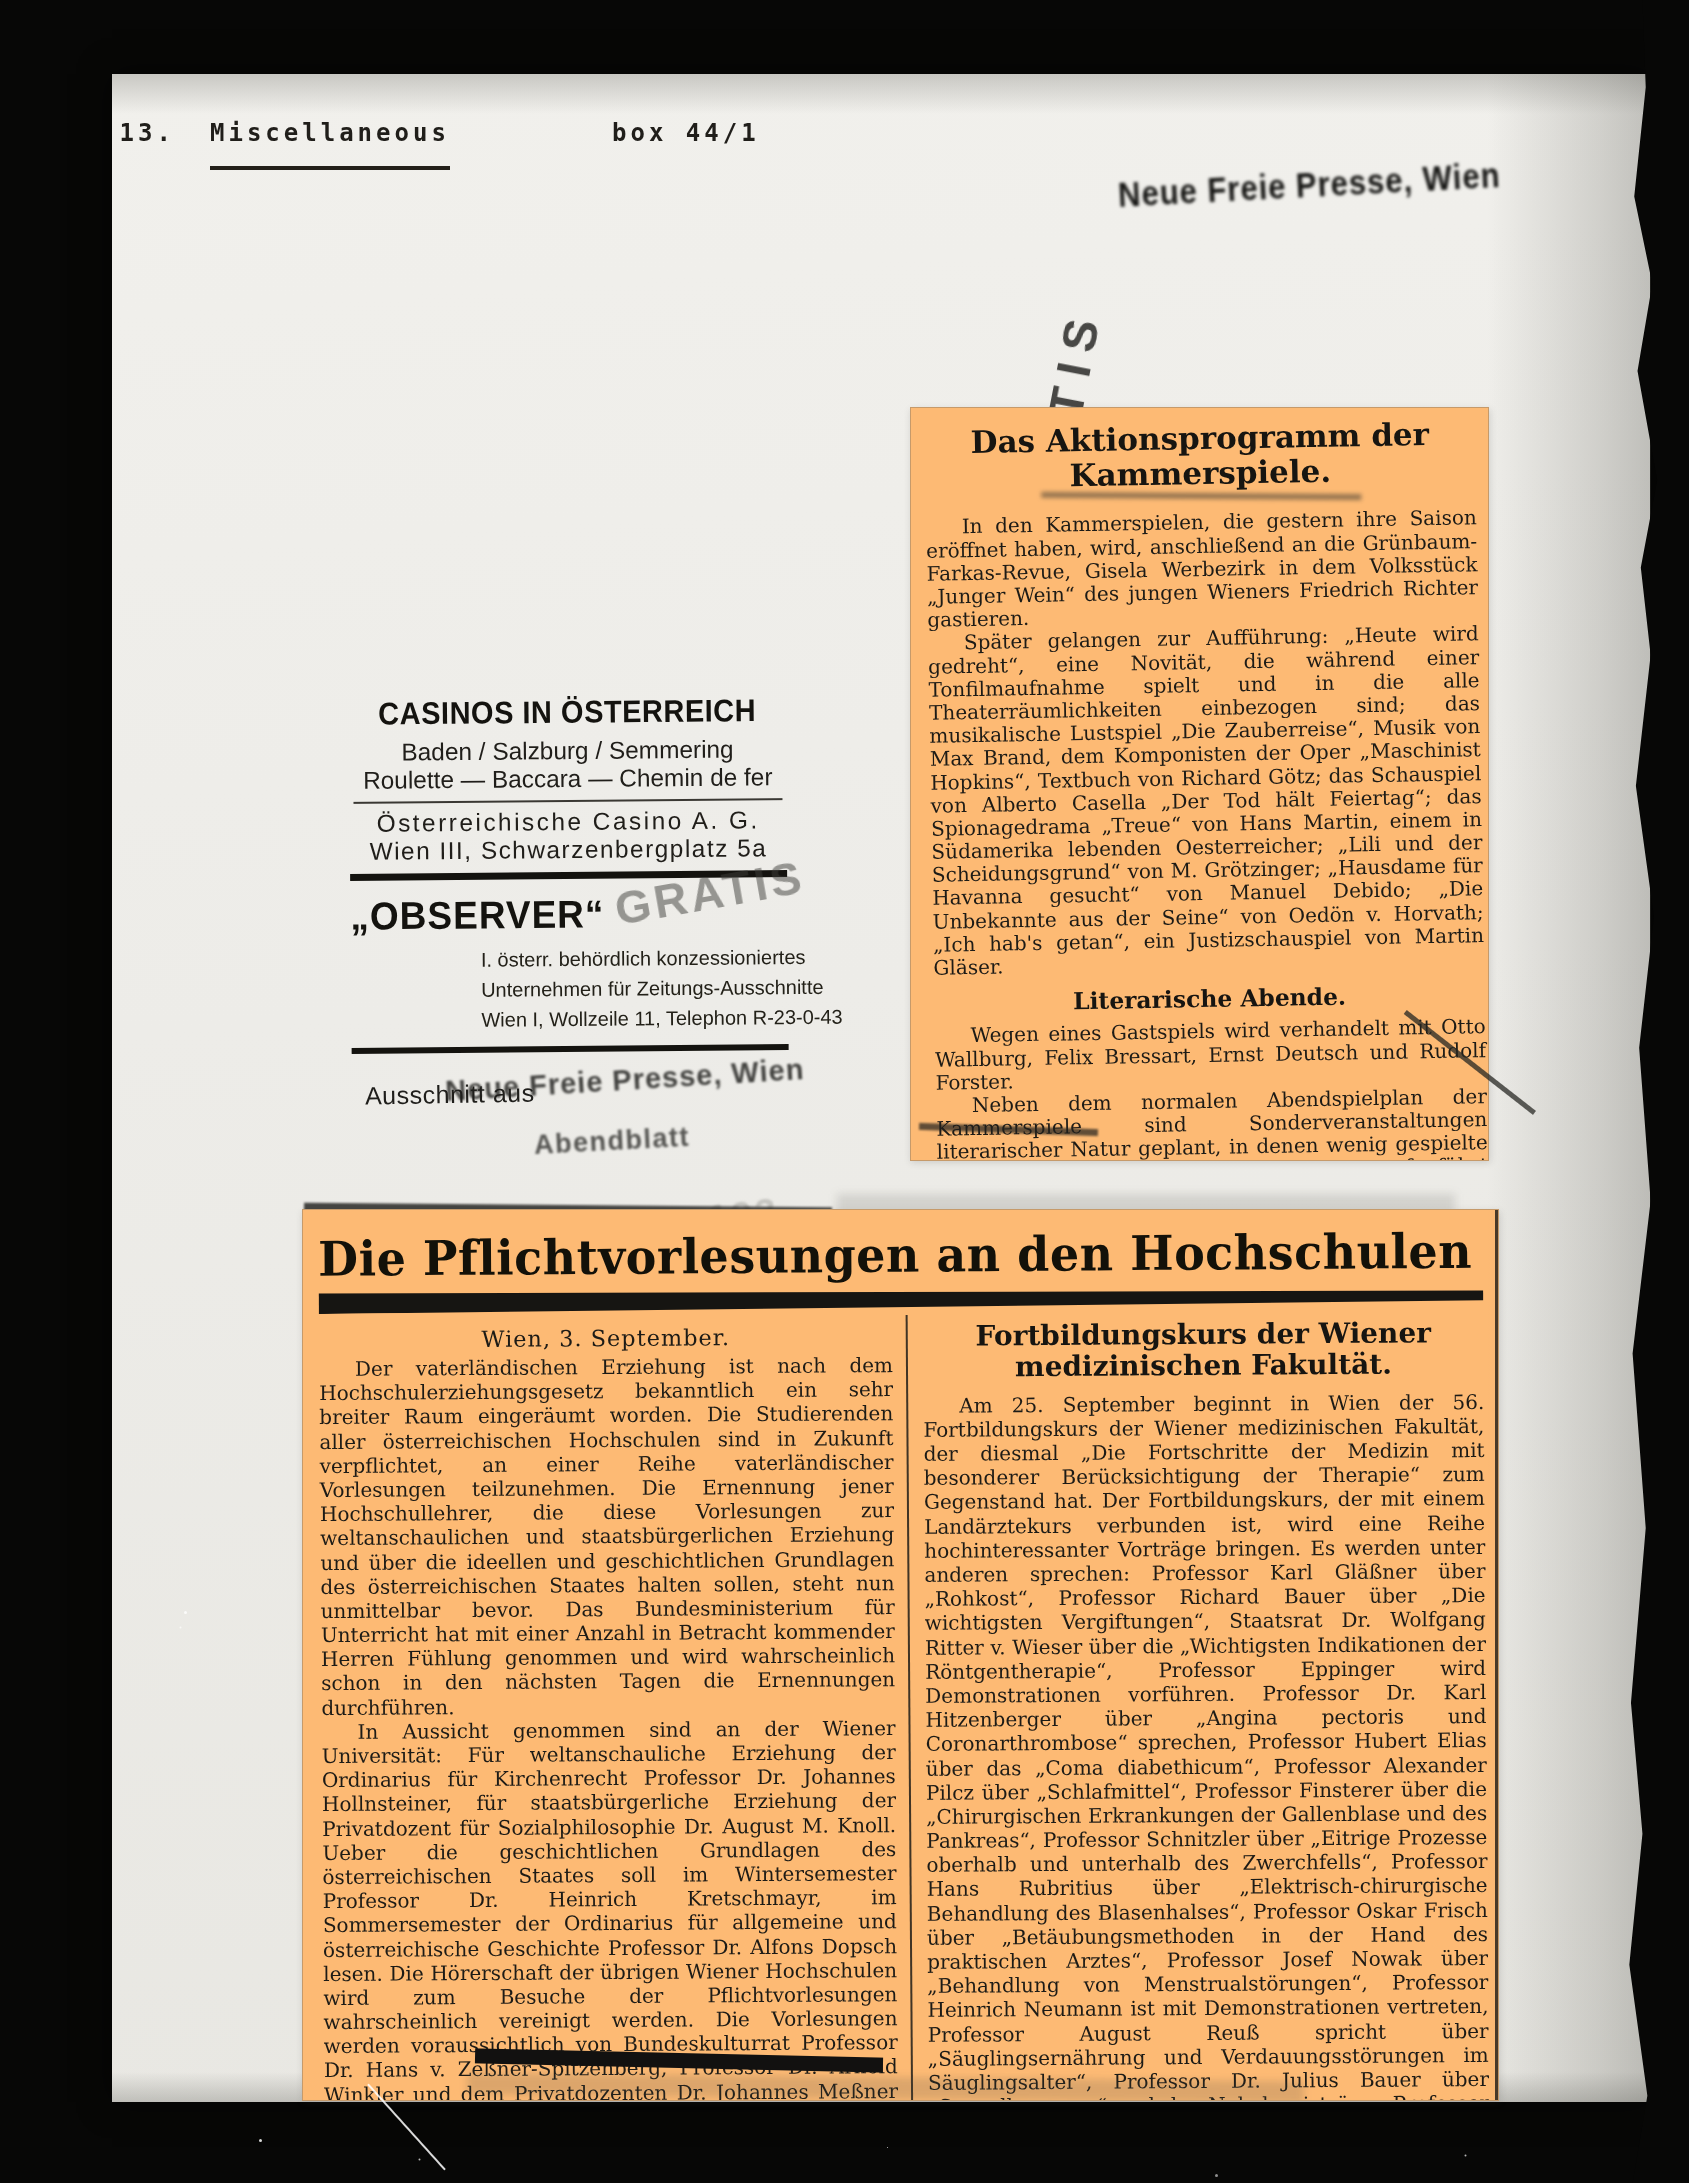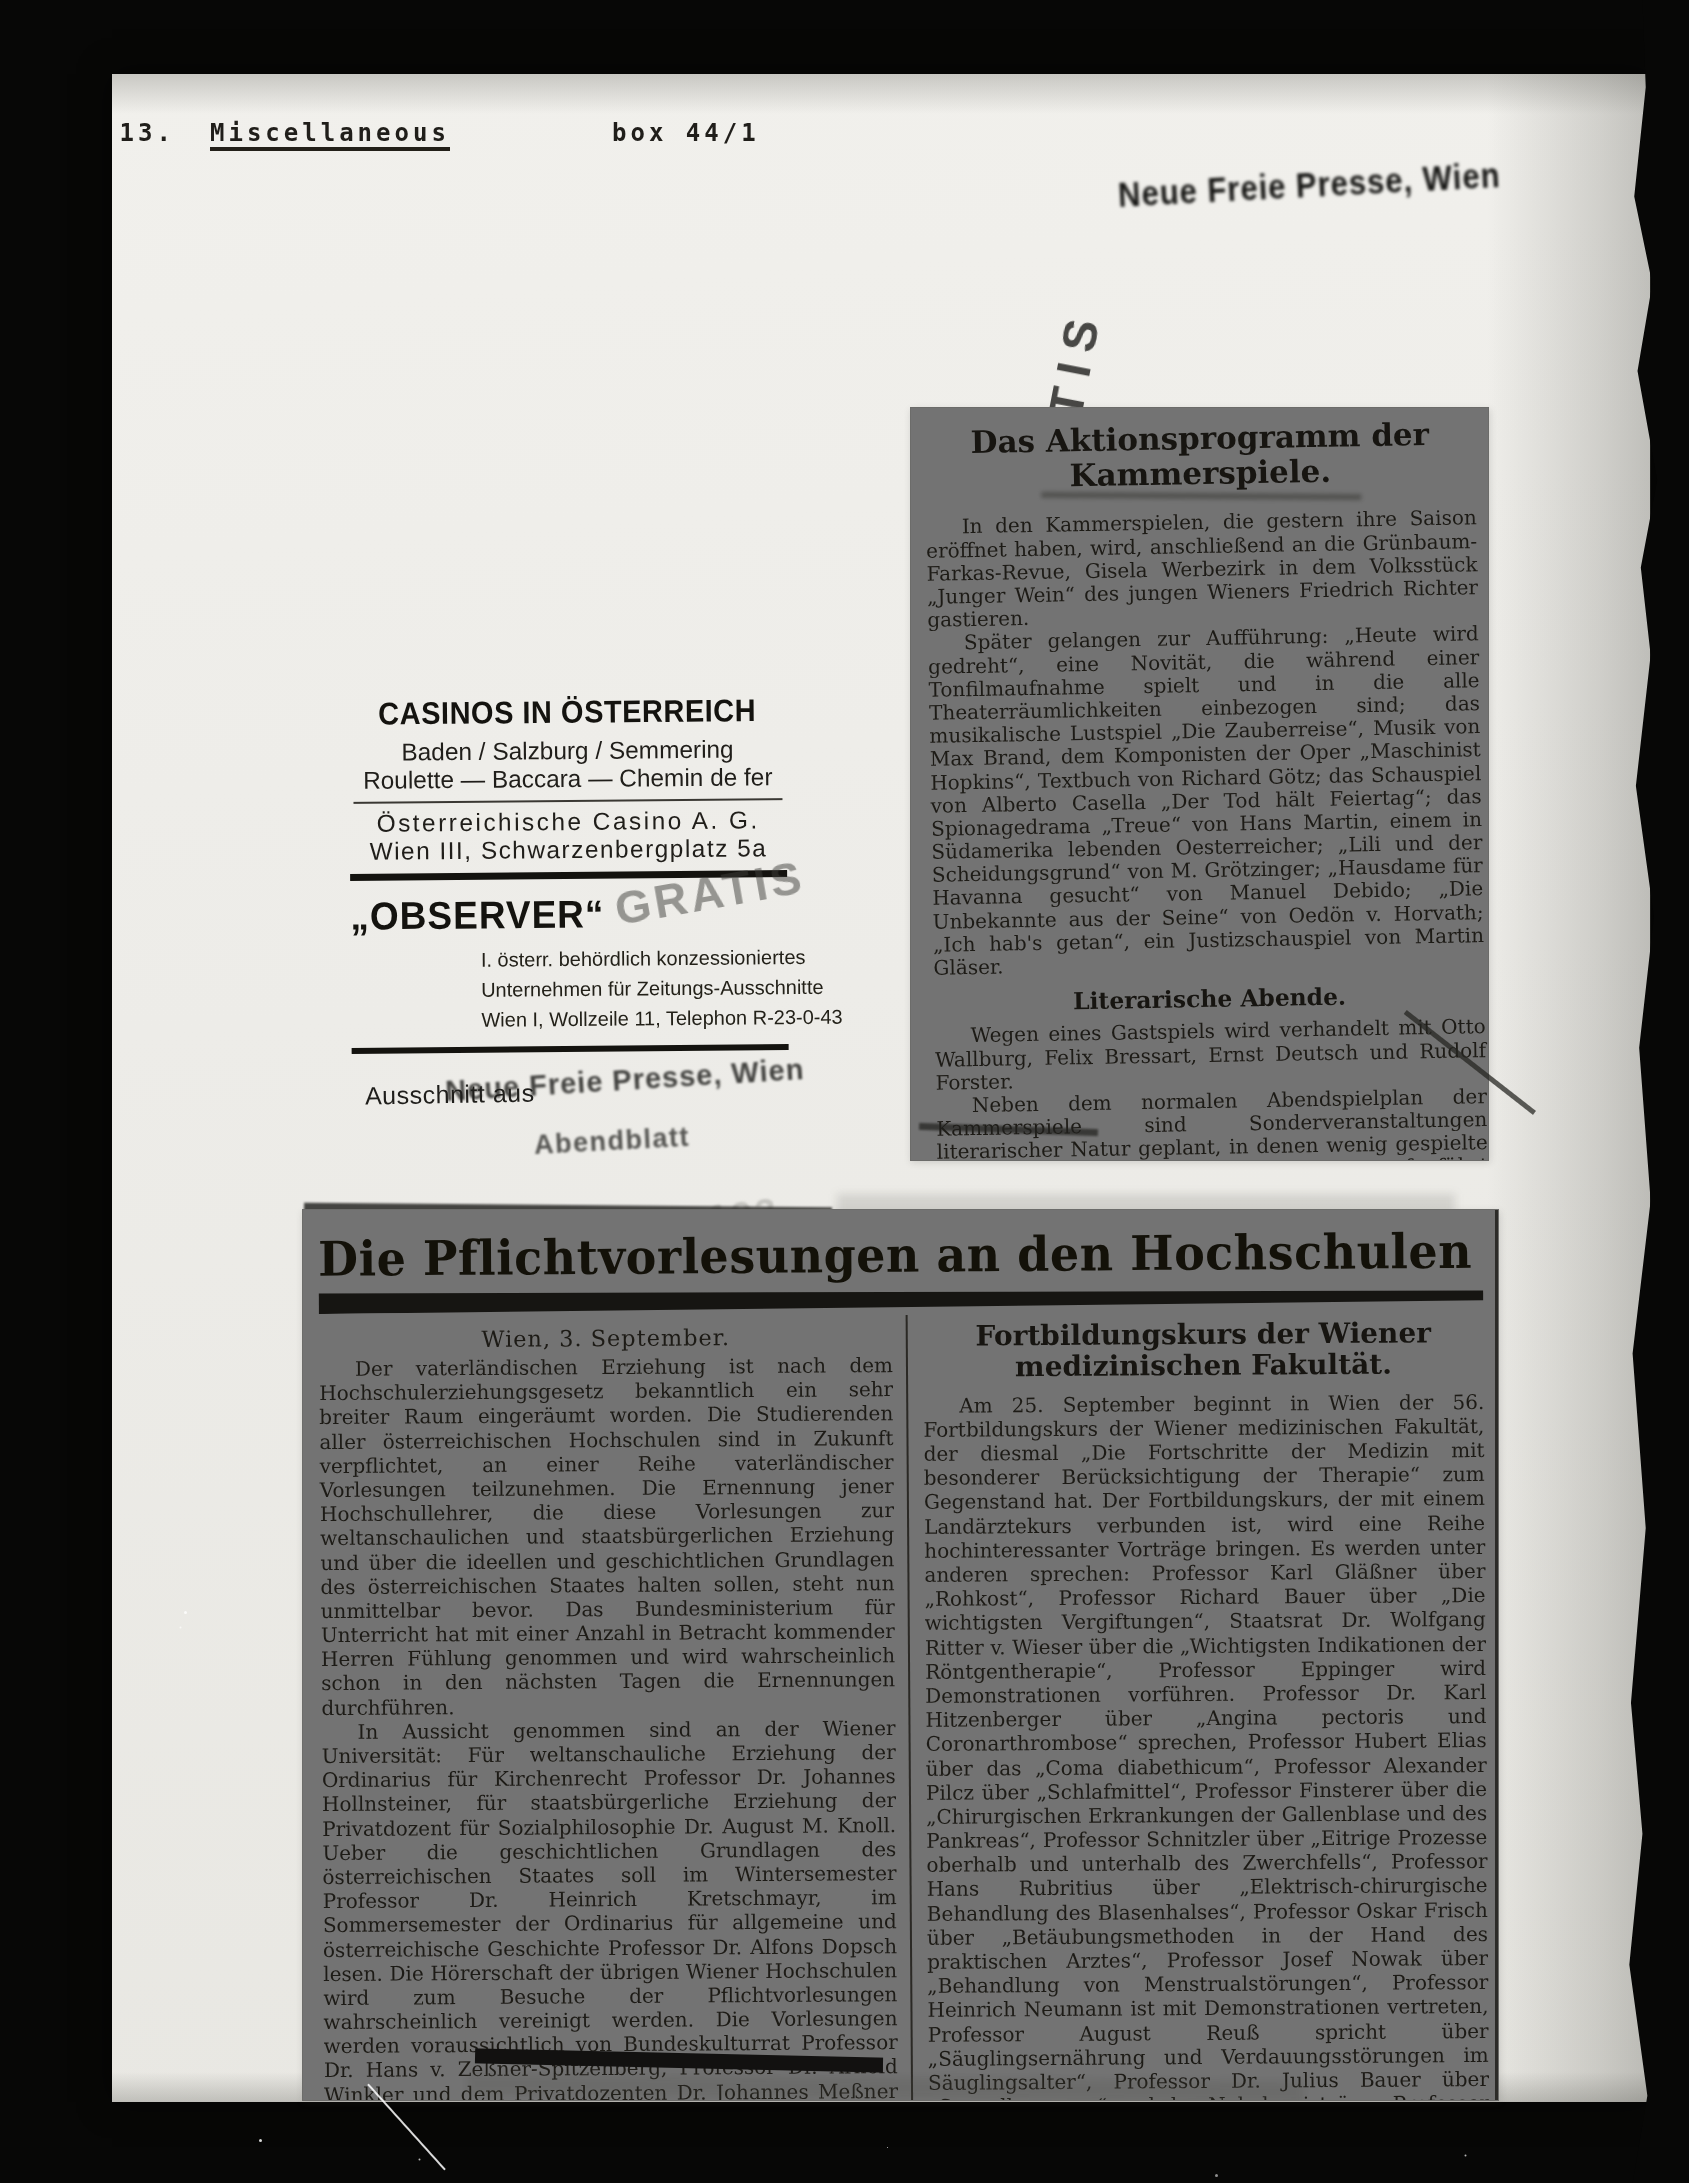--- a/index.html
+++ b/index.html
@@ -21,42 +21,42 @@
     position:absolute;left:1487px;top:74px;width:164px;height:2028px;
     background:linear-gradient(90deg,rgba(110,110,102,0.0),rgba(95,95,88,0.22) 70%,rgba(80,80,74,0.3));
   }
   .black-band-right{
     position:absolute;left:1608px;top:0;width:82px;height:2183px;background:#070706;
     clip-path:polygon(42% 0,100% 0,100% 100%,30% 100%,48% 96%,26% 90%,42% 84%,28% 78%,46% 70%,30% 62%,52% 55%,38% 48%,56% 42%,34% 36%,52% 30%,40% 26%,60% 22%,36% 17%,54% 13%,32% 9%,46% 4%);
   }
   .t{position:absolute;}
   
   .tw{font-family:"DejaVu Sans Mono",monospace;font-weight:bold;color:#201e1a;font-size:24px;letter-spacing:4px;white-space:nowrap;}
-  .tw-underline{border-bottom:4.5px solid #232019;padding-bottom:0;}
+  .tw-underline{border-bottom:4.5px solid #232019;padding-bottom:19px;}
   
   .stamp{font-family:"Liberation Sans",sans-serif;font-weight:bold;white-space:nowrap;}
   .stamp-gratis-top{left:1011px;top:548px;font-size:48px;letter-spacing:12px;color:rgba(42,42,40,0.85);
     transform:rotate(-79deg);transform-origin:0 0;filter:blur(0.7px);}
   .stamp-press-top{left:1117px;top:175px;font-size:31px;letter-spacing:1px;color:#171715;
     transform:rotate(-3deg) scaleY(1.14);transform-origin:0 0;filter:blur(1.5px);}
   .stamp-date-top{left:1093px;top:426px;font-size:43px;letter-spacing:3.5px;color:rgba(28,28,26,0.85);
     transform:rotate(-4deg);filter:blur(0.6px);}
   .stamp-gratis-ad{left:614px;top:866px;font-size:46px;letter-spacing:3.5px;color:rgba(62,62,58,0.5);
     transform:rotate(-10deg);filter:blur(0.6px);}
   .stamp-press-mid{left:445px;top:1064px;font-size:29px;letter-spacing:1px;color:rgba(30,30,28,0.82);
     transform:rotate(-3.5deg);filter:blur(1px);}
   .stamp-abendblatt{left:534px;top:1126px;font-size:27px;letter-spacing:1.5px;color:rgba(36,36,33,0.75);
     transform:rotate(-3deg);filter:blur(1px);}
   .stamp-date-mid{left:539px;top:1205px;font-size:38px;letter-spacing:2.5px;color:rgba(40,40,37,0.82);
     transform:rotate(-7deg);filter:blur(0.3px);}
   .stamp-date-mid .ghost-year{color:rgba(125,125,120,0.35);filter:blur(1.2px);margin-left:13px;}
   .printed-label{font-family:"Liberation Sans",sans-serif;color:#1f1e1b;font-size:25px;letter-spacing:0.5px;white-space:nowrap;}
   
   .clipping{
-    position:absolute;background:#737373;
+    position:absolute;background:#fdba74;
     border:0.5px solid rgba(95,95,88,0.35);
     box-shadow:1px 1.5px 7px rgba(60,60,55,0.18);
     color:#1c1a16;overflow:hidden;box-sizing:border-box;
   }
   .clip-kammerspiele{left:910px;top:407px;width:579px;height:754px;padding:13px 13px 5px;}
   .clip-kammerspiele .inner{transform:rotate(-1deg);transform-origin:50% 0;}
   .fraktur-title{font-family:"DejaVu Serif",serif;font-weight:bold;text-align:center;line-height:1.12;color:#171511;}
   .clip-kammerspiele .fraktur-title{font-size:31px;}
   .title-smudge{position:relative;margin:3px auto 0;width:58%;height:6px;background:rgba(48,48,44,0.5);
     filter:blur(2px);transform:rotate(1.4deg);}

